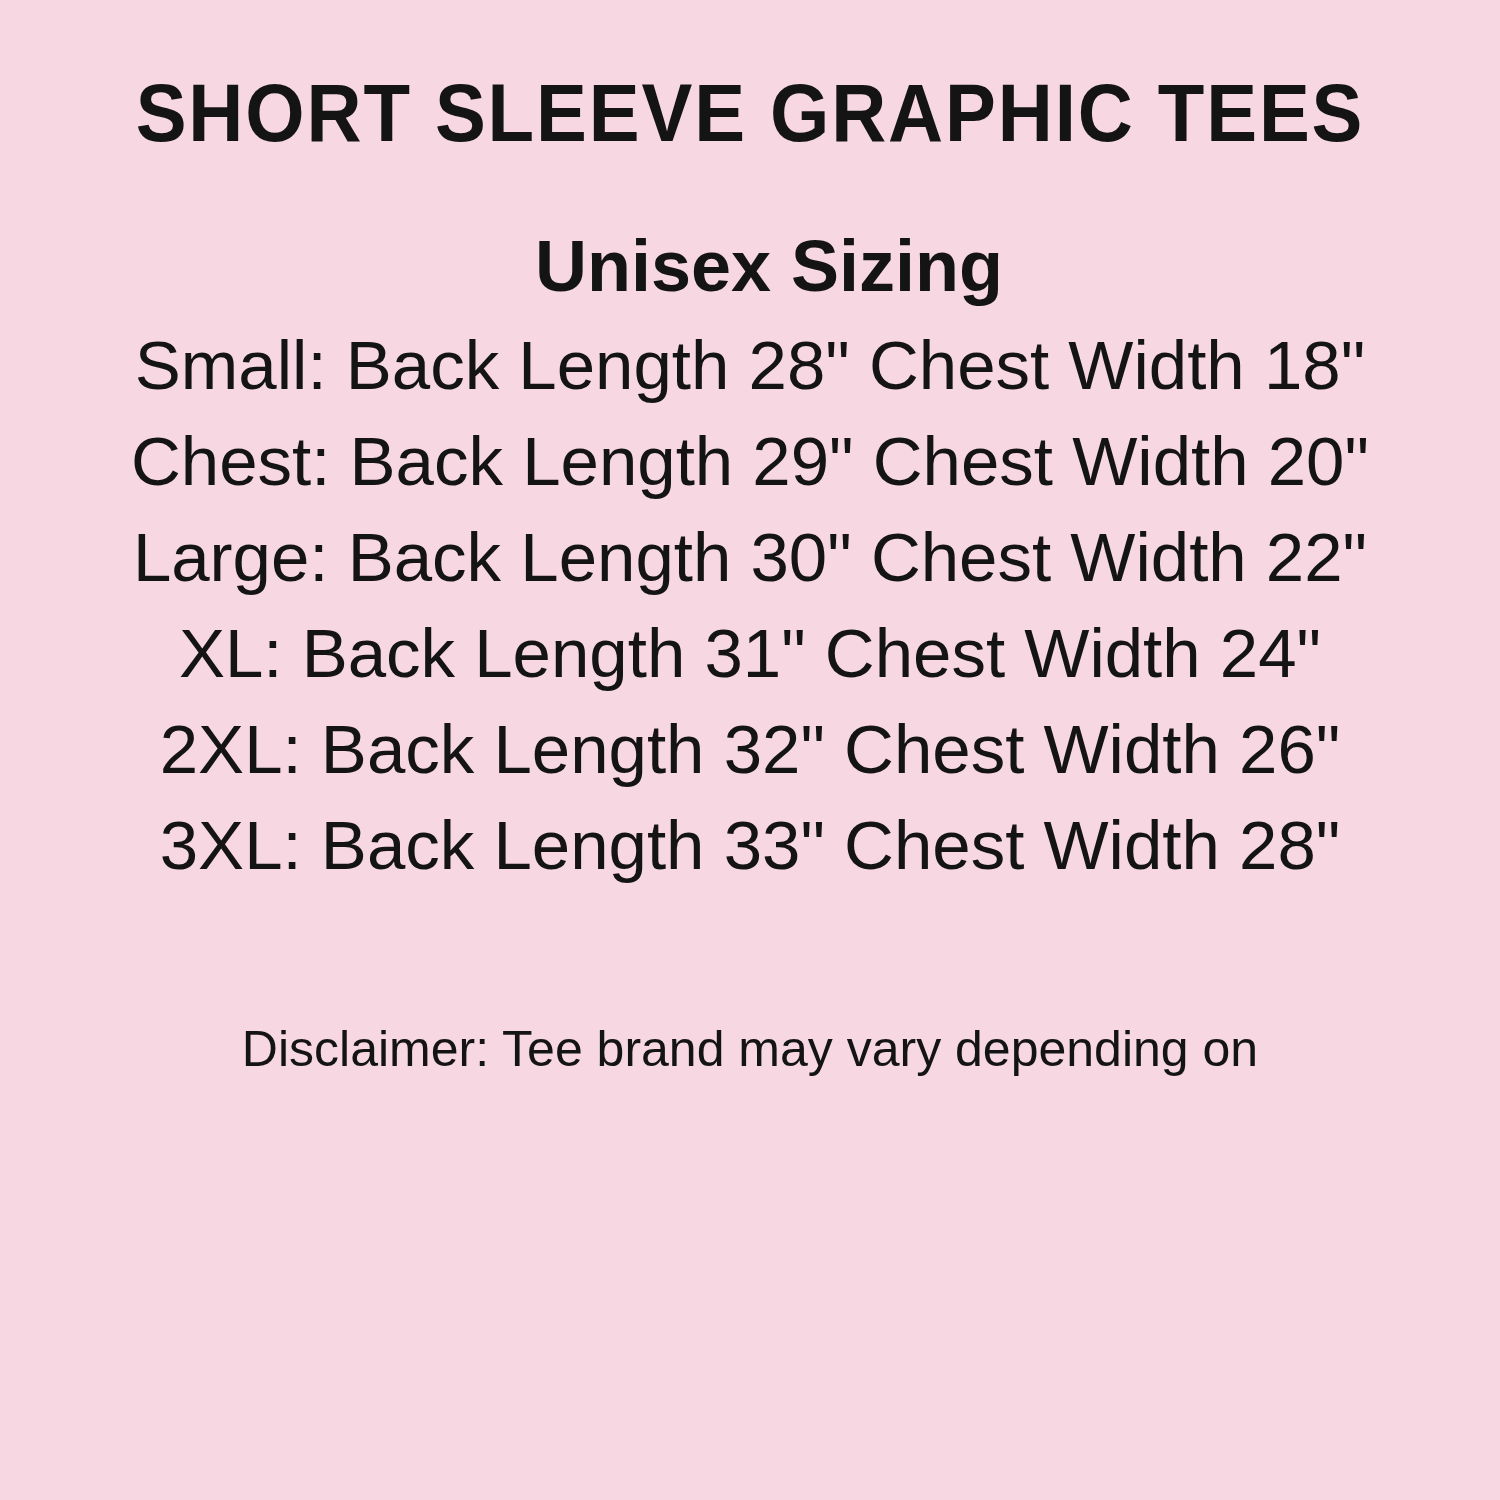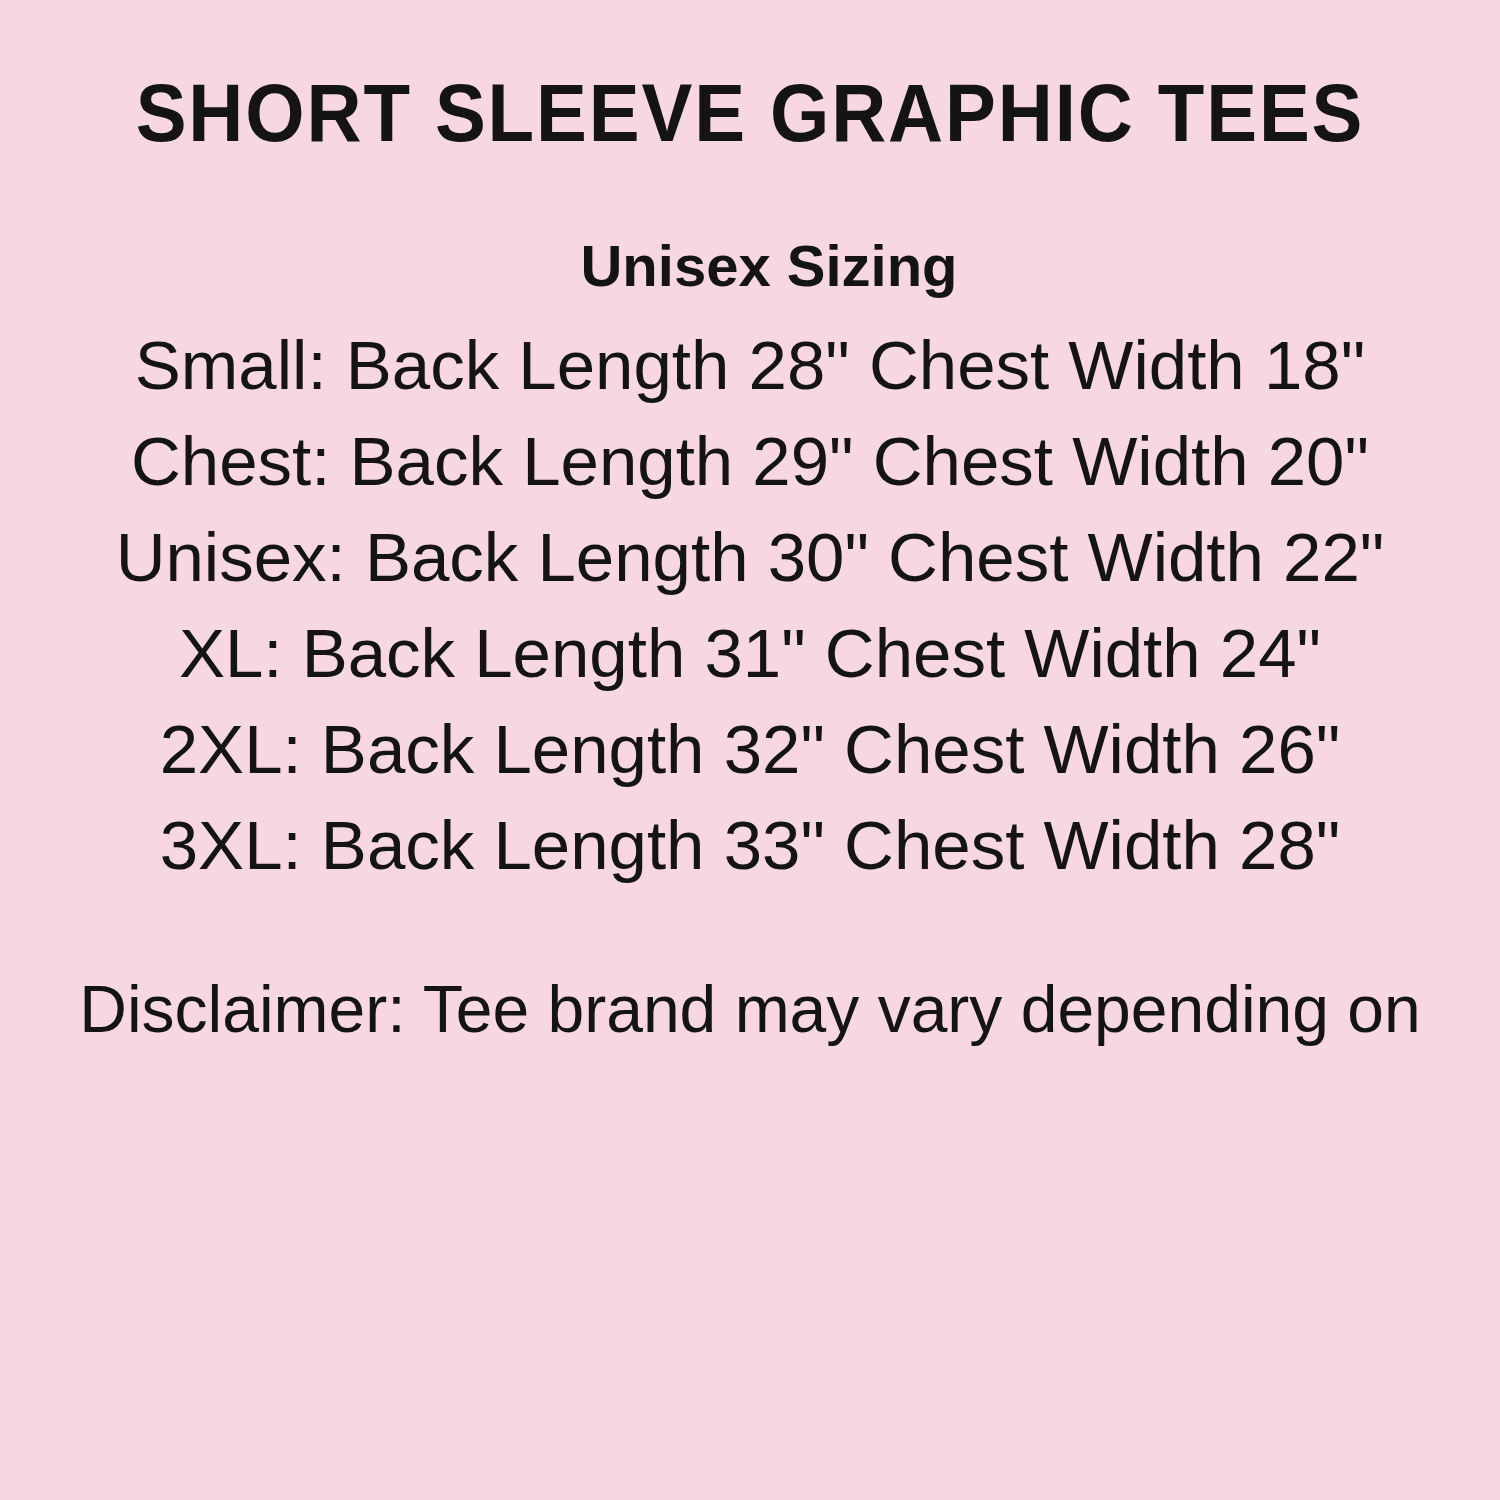--- a/index.html
+++ b/index.html
@@ -28,57 +28,57 @@
     font-size: 82px;
     line-height: 110px;
     font-weight: 900;
     letter-spacing: 2px;
     white-space: nowrap;
     transform: scaleX(0.93);
     transform-origin: 50% 50%;
   }
   .sizing-heading {
     margin-top: 62px;
-    font-size: 58px;
+    font-size: 72px;
     line-height: 72px;
     font-weight: 700;
     padding-left: 38px;
   }
   .size-rows {
     margin-top: 16px;
   }
   .size-row {
     font-size: 69px;
     line-height: 96px;
     font-weight: 400;
     white-space: nowrap;
   }
   .size-row b {
     font-weight: 400;
   }
   .disclaimer {
-    margin-top: 76px;
-    font-size: 66px;
+    margin-top: 116px;
+    font-size: 50px;
     line-height: 78px;
     font-weight: 400;
   }
 </style>
 </head>
 <body>
 
 <div class="canvas">
 
   <div class="title">SHORT SLEEVE GRAPHIC TEES</div>
 
   <div class="sizing-heading">Unisex Sizing</div>
 
   <div class="size-rows">
     <div class="size-row"><b>Small:</b><span> Back Length 28" Chest Width 18"</span></div>
     <div class="size-row"><b>Chest</b><span>: Back Length 29" Chest Width 20"</span></div>
-    <div class="size-row"><b>Unisex</b><span>: Back Length 30" Chest Width 22"</span></div>
+    <div class="size-row"><b>Large</b><span>: Back Length 30" Chest Width 22"</span></div>
     <div class="size-row"><b>XL</b><span>: Back Length 31" Chest Width 24"</span></div>
     <div class="size-row"><b>2XL</b><span>: Back Length 32" Chest Width 26"</span></div>
     <div class="size-row"><b>3XL</b><span>: Back Length 33" Chest Width 28"</span></div>
   </div>
 
   <div class="disclaimer">
     <div>Disclaimer: Tee brand may vary depending on</div>
   </div>
 
 </div>

